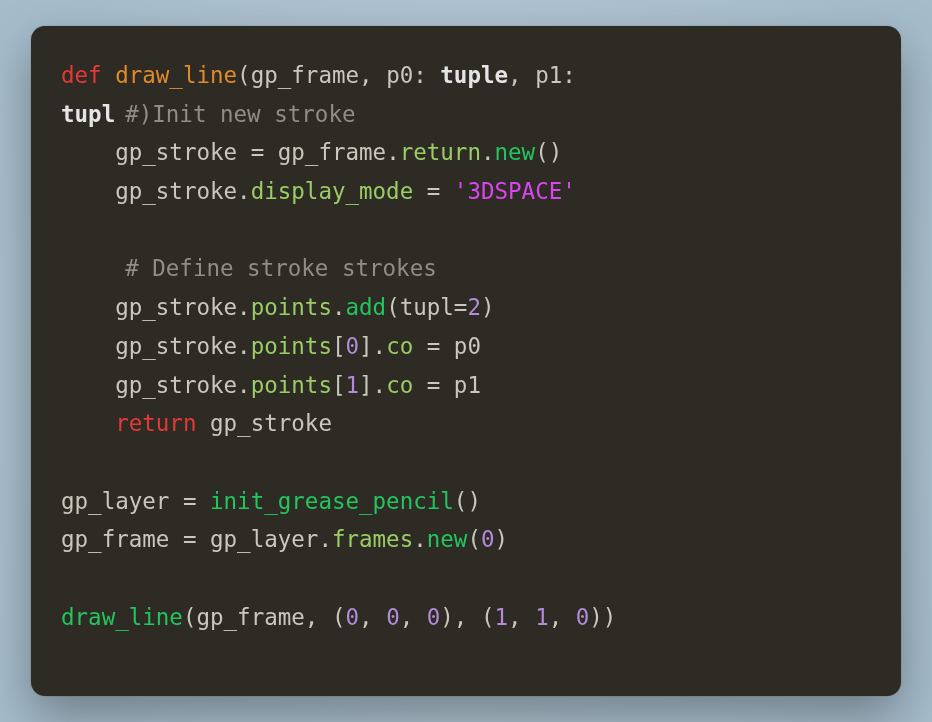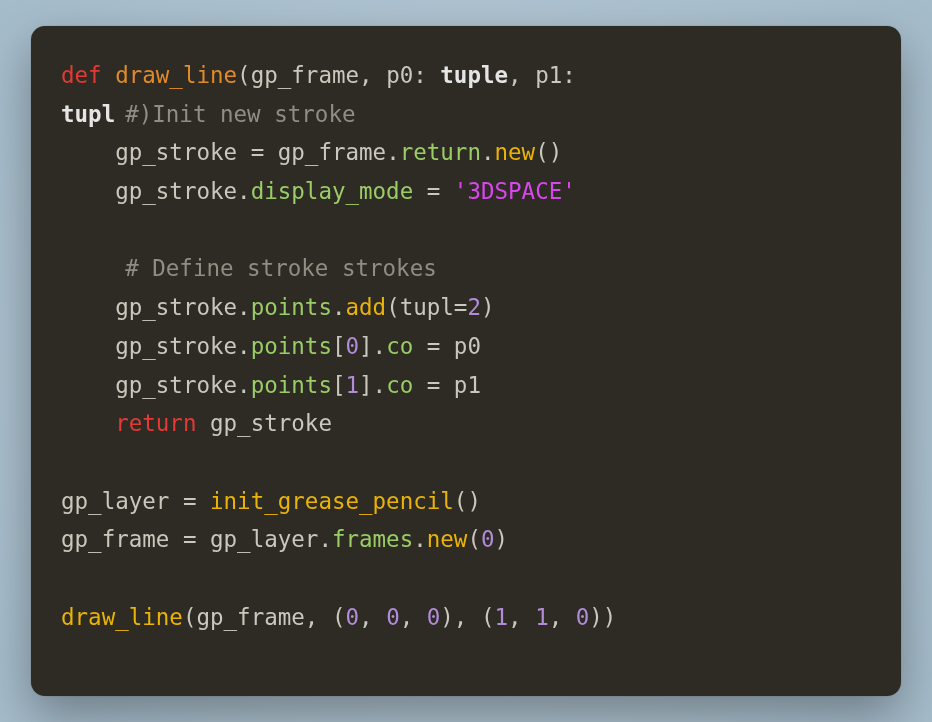--- a/index.html
+++ b/index.html
@@ -37,21 +37,21 @@
     line-height: 1.72;
     color: #d0d0c5;
     white-space: pre;
     letter-spacing: 0px;
   }
   .tok-kw   { color: #e53935; }
   .tok-fn   { color: #e08a2a; }
   .tok-par  { color: #c8c8bc; }
   .tok-type { color: #e5e5e5; font-weight: bold; }
   .tok-cmt  { color: #8e8e82; margin-left: 10px; }
-  .tok-call { color: #eab308; }
+  .tok-call { color: #22c55e; }
   .tok-attr { color: #9acd66; }
   .tok-str  { color: #d946ef; }
   .tok-num  { color: #b28bd9; }
   .tok-op   { color: #c8c8bc; }
   .tok-id   { color: #c8c8bc; margin-top: 20px; }
 
   .caret {
     display: inline-block;
     width: 2px;
     height: 1.1em;

